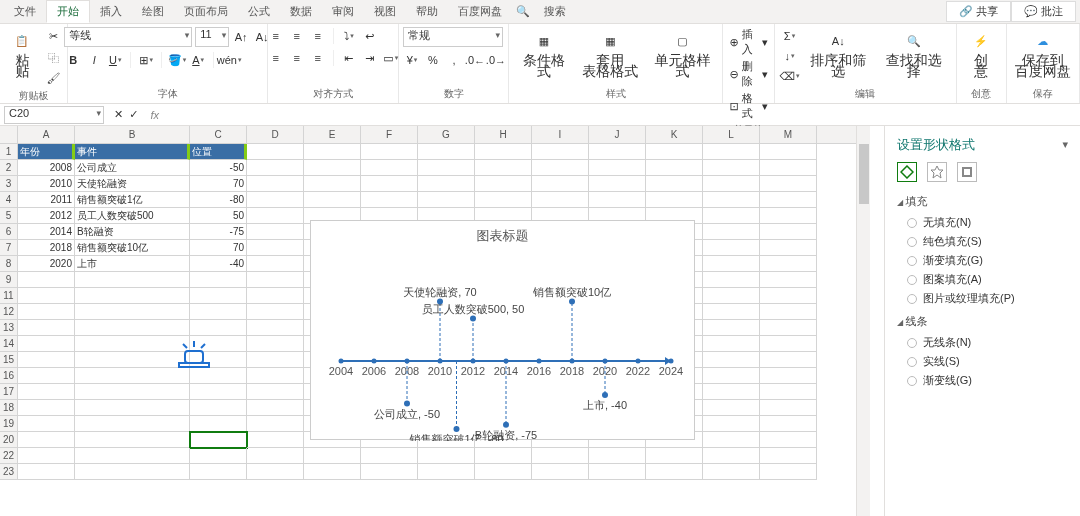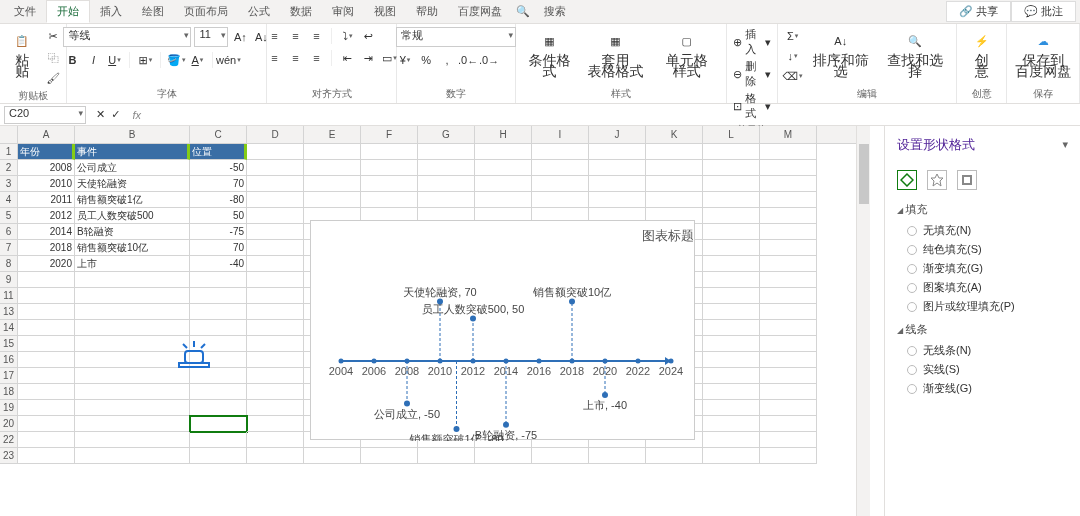--- a/index.html
+++ b/index.html
@@ -18,43 +18,43 @@
 .bigbtn-icon{width:24px;height:24px;display:flex;align-items:center;justify-content:center}
 .bigbtn-label{font-size:14px;line-height:11px;text-align:center}
 .col{display:flex;flex-direction:column;gap:3px}
 .row{display:flex;align-items:center;gap:3px}
 .sel{border:1px solid #ccc;background:#fff;height:20px;font-size:11px;padding:0 14px 7px 4px;position:relative}
 .sel::after{content:"▾";position:absolute;right:2px;top:2px;font-size:9px;color:#666}
 .sbtn{width:18px;height:18px;border:1px solid transparent;display:flex;align-items:center;justify-content:center;font-size:11px;cursor:pointer}
 .sbtn.drop::after{content:"▾";font-size:7px;margin-left:1px;color:#666}
 .vline{width:1px;height:48px;background:#eee;margin:0 3px}
 .fmla{height:22px;background:#fff;border-bottom:1px solid #e1dfdd;display:flex;align-items:center}
-.namebox{width:82px;height:18px;border:1px solid #ccc;margin:0 4px;padding:0 4px;font-size:11px;position:relative}
+.namebox{width:100px;height:18px;border:1px solid #ccc;margin:0 4px;padding:0 4px;font-size:11px;position:relative}
 .namebox::after{content:"▾";position:absolute;right:2px;top:1px;font-size:9px;color:#666}
 .fx-btns{display:flex;gap:6px;padding:0 6px;color:#bbb}
 .fx{font-style:italic;color:#888;padding:0 6px}
 .sheet{position:absolute;top:126px;left:0;right:210px;bottom:0;overflow:hidden}
 .colhdrs{display:flex;height:18px;background:#f3f2f1;border-bottom:1px solid #d4d4d4;margin-left:18px}
 .colhdr{width:57px;border-right:1px solid #d4d4d4;text-align:center;font-size:10px;line-height:18px;color:#555}
 .colhdr.wide{width:115px}
 .rowarea{position:relative}
 .gridrow{display:flex;height:16px}
 .rowhdr{width:18px;background:#f3f2f1;border-right:1px solid #d4d4d4;border-bottom:1px solid #d4d4d4;text-align:center;font-size:10px;line-height:16px;color:#555}
 .cell{width:57px;border-right:1px solid #d4d4d4;border-bottom:1px solid #d4d4d4;font-size:10px;line-height:16px;padding:0 2px;overflow:hidden;white-space:nowrap}
 .cell.wide{width:115px}
 .cell.hdr{background:#3a6ea5;color:#fff;text-align:left;border-right:3px solid #84cc16}
 .cell.r{text-align:right}
 .selcell{outline:2px solid #107c10;outline-offset:-1px}
 .chartbox{position:absolute;left:310px;top:94px;width:385px;height:220px;background:#fff;border:1px solid #ccc}
-.chart-title{text-align:right;font-size:13px;padding:6px 0;color:#555}
+.chart-title{text-align:center;font-size:13px;padding:6px 0;color:#555}
 .chart-svg{width:100%;height:190px}
 .vscroll{position:absolute;top:126px;right:210px;width:14px;bottom:0;background:#f3f2f1;border-left:1px solid #e1dfdd}
 .vscroll-thumb{position:absolute;left:2px;top:18px;width:10px;height:60px;background:#c8c8c8}
 .pane{position:absolute;top:126px;right:0;width:196px;bottom:0;background:#fff;border-left:1px solid #e1dfdd;padding:10px 12px}
-.pane-title{font-size:13px;color:#4c1d95;margin-bottom:16px}
+.pane-title{font-size:13px;color:#0f766e;margin-bottom:8px}
 .pane-close{position:absolute;right:12px;top:12px;color:#666;font-size:11px}
 .pane-tabs{display:flex;gap:10px;margin-bottom:12px}
 .pane-tab{width:20px;height:20px;border:1px solid #bbb;display:flex;align-items:center;justify-content:center;cursor:pointer}
 .pane-tab.active{border-color:#107c10}
 .pane-section{font-size:11px;color:#444;margin:8px 0 6px}
 .pane-section::before{content:"◢ ";font-size:8px;color:#666}
 .radio-row{display:flex;align-items:center;gap:6px;margin:4px 0 4px 10px;color:#888;font-size:11px}
 .radio{width:10px;height:10px;border:1px solid #bbb;border-radius:50%}
 .corner{position:absolute;top:126px;left:0;width:18px;height:18px;background:#f3f2f1;border-right:1px solid #d4d4d4;border-bottom:1px solid #d4d4d4}
 .alarm{position:absolute;left:175px;top:213px;color:#1e6fd0}
@@ -149,21 +149,21 @@
         <div class="sbtn">⇤</div>
         <div class="sbtn">⇥</div>
         <div class="sbtn drop">▭</div>
       </div>
     </div>
     <div class="rgroup-label">对齐方式</div>
   </div>
 
   <div class="rgroup" style="min-width:110px">
     <div class="rgroup-body col" style="gap:4px">
-      <div class="sel" style="width:120px">常规</div>
+      <div class="sel" style="width:100px">常规</div>
       <div class="row">
         <div class="sbtn drop">¥</div>
         <div class="sbtn">%</div>
         <div class="sbtn">,</div>
         <div class="sbtn">.0←</div>
         <div class="sbtn">.0→</div>
       </div>
     </div>
     <div class="rgroup-label">数字</div>
   </div>
@@ -404,20 +404,36 @@
         <div class="cell"></div>
         <div class="cell"></div>
         <div class="cell"></div>
         <div class="cell"></div>
         <div class="cell"></div>
         <div class="cell"></div>
         <div class="cell"></div>
       </div>
       <div class="gridrow">
         <div class="rowhdr">11</div>
+        <div class="cell"></div>
+        <div class="cell wide"></div>
+        <div class="cell"></div>
+        <div class="cell"></div>
+        <div class="cell"></div>
+        <div class="cell"></div>
+        <div class="cell"></div>
+        <div class="cell"></div>
+        <div class="cell"></div>
+        <div class="cell"></div>
+        <div class="cell"></div>
+        <div class="cell"></div>
+        <div class="cell"></div>
+      </div>
+      <div class="gridrow">
+        <div class="rowhdr">12</div>
         <div class="cell"></div>
         <div class="cell wide"></div>
         <div class="cell"></div>
         <div class="cell"></div>
         <div class="cell"></div>
         <div class="cell"></div>
         <div class="cell"></div>
         <div class="cell"></div>
         <div class="cell"></div>
         <div class="cell"></div>

